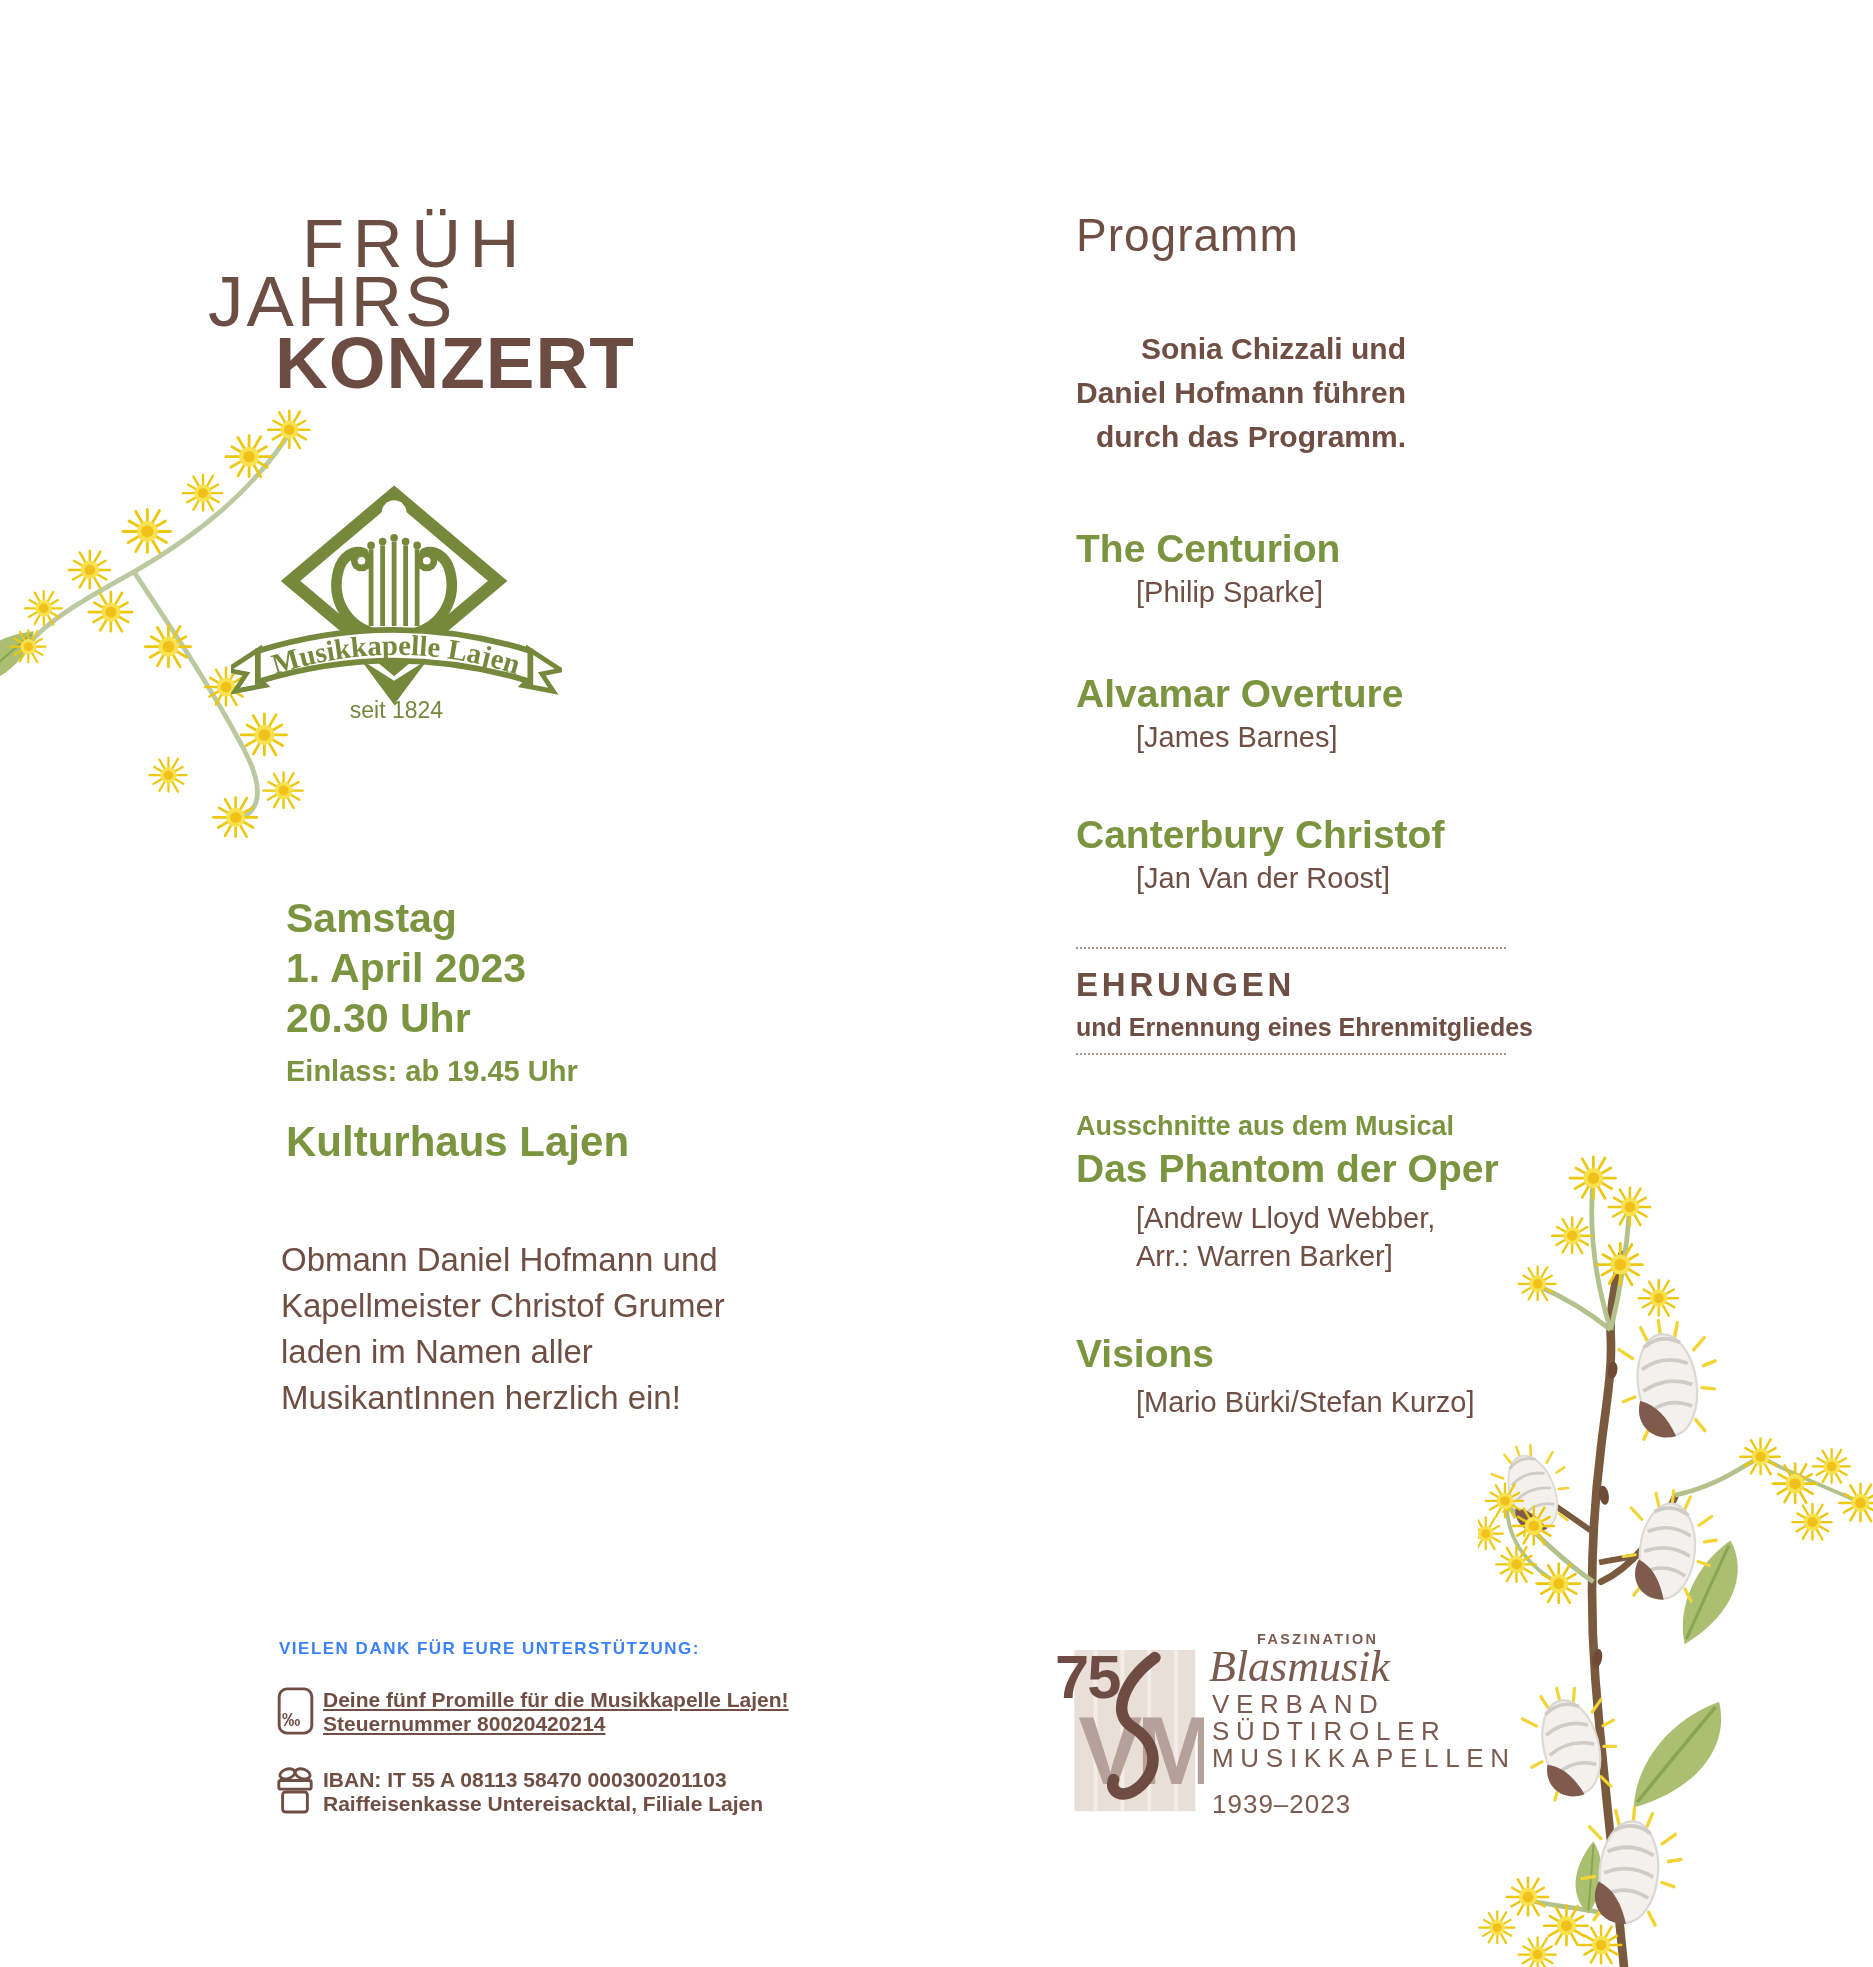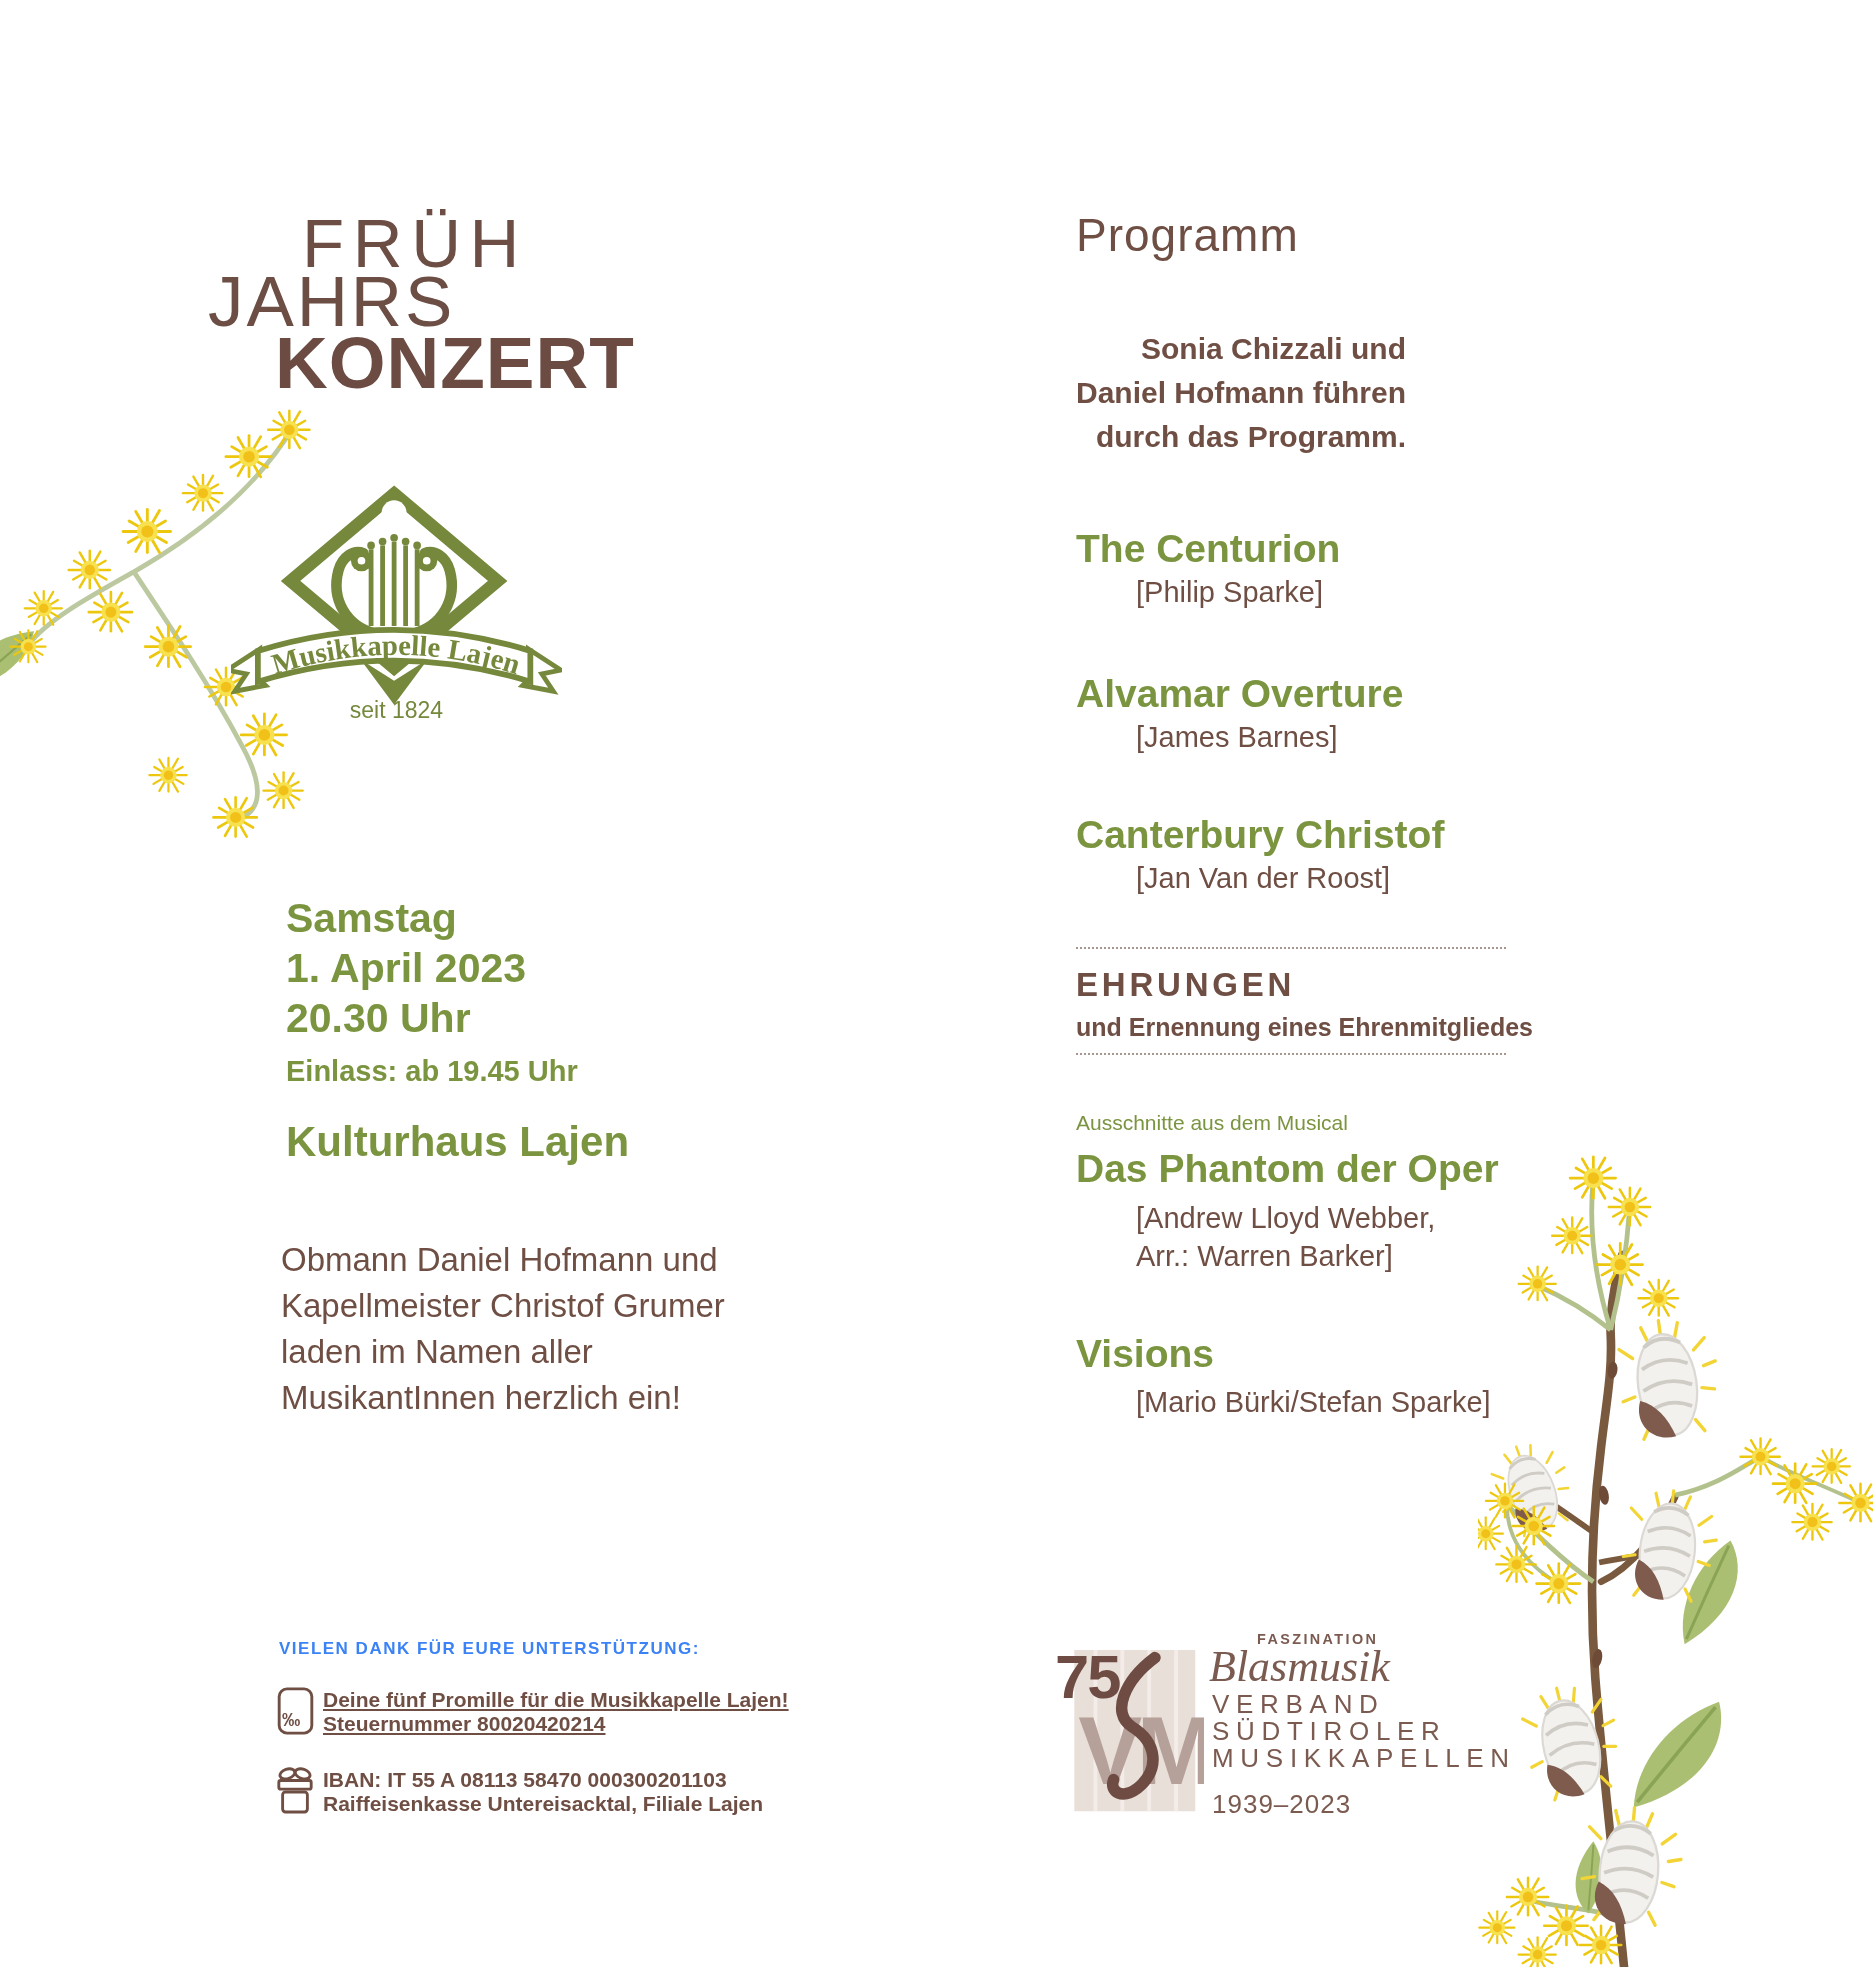--- a/index.html
+++ b/index.html
@@ -18,21 +18,21 @@
   .support-h{font-size:17px;font-weight:700;letter-spacing:1.5px;color:#3b82f6;}
   .support-t div{font-size:21px;font-weight:700;color:#6f4e44;line-height:24px;white-space:nowrap;}
   
   .prog-h{font-size:46px;font-weight:300;letter-spacing:1px;color:#6f4e44;}
   .intro div{font-size:30px;font-weight:700;color:#6f4e44;line-height:44px;text-align:right;}
   .piece-title{font-size:39px;font-weight:700;color:#7b943f;}
   .piece-comp{font-size:29px;font-weight:400;color:#6f4e44;}
   .dots{border-top:2.9px dotted #a8978f;width:430px;height:0;}
   .ehr-title{font-size:33px;font-weight:700;letter-spacing:3.8px;color:#6f4e44;}
   .ehr-sub{font-size:25px;font-weight:700;color:#6f4e44;}
-  .kicker{font-size:21px;font-weight:400;color:#7b943f;}
+  .kicker{font-size:27px;font-weight:700;color:#7b943f;}
   
   .fasz{font-size:14.4px;font-weight:700;letter-spacing:2.4px;color:#7b5a50;}
   .blas{font-size:44px;font-style:italic;font-family:"Liberation Serif",serif;color:#7b5a50;}
   .verband div{font-size:26px;font-weight:400;letter-spacing:6.7px;color:#7b5a50;line-height:27px;}
   .years{font-size:26px;font-weight:400;letter-spacing:1px;color:#7b5a50;}
   svg{display:block;}
 </style>
 </head>
 <body>
 
@@ -199,21 +199,21 @@
   <div class="abs ehr-title" style="left:1076px;top:966px;">EHRUNGEN</div>
   <div class="abs ehr-sub" style="left:1076px;top:1013px;">und Ernennung eines Ehrenmitgliedes</div>
   <div class="abs dots" style="left:1076px;top:1053px;"></div>
 
   <div class="abs kicker" style="left:1076px;top:1111px;">Ausschnitte aus dem Musical</div>
   <div class="abs piece-title" style="left:1076px;top:1147px;">Das Phantom der Oper</div>
   <div class="abs piece-comp" style="left:1136px;top:1202px;">[Andrew Lloyd Webber,</div>
   <div class="abs piece-comp" style="left:1136px;top:1240px;">Arr.: Warren Barker]</div>
 
   <div class="abs piece-title" style="left:1076px;top:1332px;">Visions</div>
-  <div class="abs piece-comp" style="left:1136px;top:1386px;">[Mario Bürki/Stefan Sparke]</div>
+  <div class="abs piece-comp" style="left:1136px;top:1386px;">[Mario Bürki/Stefan Kurzo]</div>
 
   <svg class="abs" style="left:1055px;top:1625px;" width="149" height="192" viewBox="0 0 155 200">
     <rect x="20" y="26" width="126" height="168" fill="#e9dfd9"></rect>
     <g fill="#f4ece8">
         <rect x="40" y="26" width="4" height="168"></rect>
         <rect x="68" y="26" width="4" height="168"></rect>
       <rect x="96" y="26" width="4" height="168"></rect>
         <rect x="124" y="26" width="4" height="168"></rect>
       </g>
     <text x="24" y="166" font-size="100" font-weight="bold" fill="#b6a19a" letter-spacing="-6" font-family="Liberation Sans, sans-serif">VM</text>

